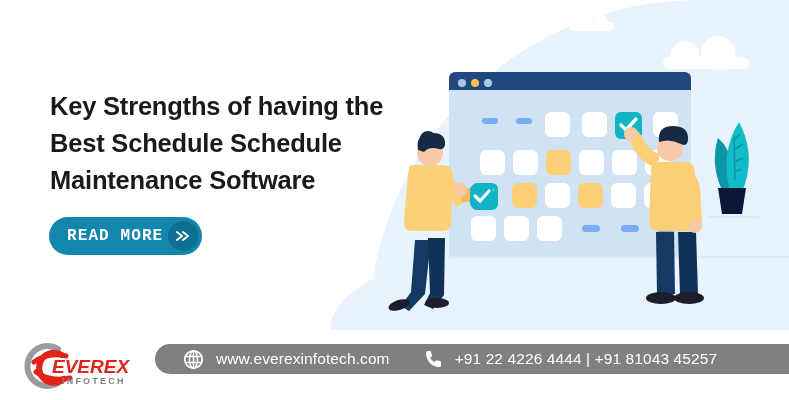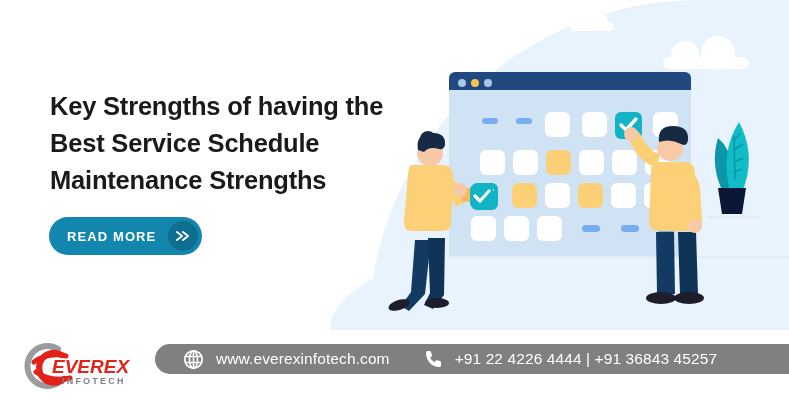--- a/index.html
+++ b/index.html
@@ -77,24 +77,25 @@
     border: none;
     border-radius: 19px;
     background: #1386ad;
     color: #ffffff;
     cursor: pointer;
     padding: 0;
     display: flex;
     align-items: center;
   }
   .cta-label {
-    font-size: 13px;
+    font-size: 16px;
     font-weight: bold;
     letter-spacing: 1.1px;
     margin-left: 18px;
+    font-family: Liberation Mono, monospace;
   }
   .cta-arrow {
     position: absolute;
     right: 4px;
     top: 4px;
     width: 30px;
     height: 30px;
     border-radius: 50%;
     background: #0e6e8f;
     display: flex;
@@ -228,21 +229,21 @@
     <g>
       <path d="M722 190 q-12 -26 -4 -52 q12 10 14 29 q1 14 -4 23 z" fill="#0d96a8"></path>
       <path d="M730 192 q-10 -40 9 -70 q16 30 6 62 q-3 9 -8 8 z" fill="#11bcc9"></path>
       <path d="M735 180 l-1 -44" stroke="#0d96a8" stroke-width="1.6" fill="none"></path>
       <path d="M734 150 l9 -6 M734 162 l9 -4 M734 172 l8 -3 M734 140 l6 -6" stroke="#0d96a8" stroke-width="1.6" fill="none"></path>
       <path d="M718 188 h28 l-4 26 h-20 z" fill="#0b1736"></path>
       <rect x="707" y="216" width="52" height="2" rx="1" fill="#dfeaf6"></rect>
     </g>
   </svg>
 
-  <h1 class="headline">Key Strengths of having the Best Service Schedule Maintenance Strengths</h1>
+  <h1 class="headline">Key Strengths of having the Best Schedule Schedule Maintenance Software</h1>
 
   <button class="cta">
     <span class="cta-label">READ MORE</span>
     <span class="cta-arrow">
       <svg width="16" height="12" viewBox="0 0 16 12">
         <path d="M2 2 L7 6 L2 10 M8 2 L13 6 L8 10" stroke="#ffffff" stroke-width="2" fill="none" stroke-linecap="round" stroke-linejoin="round"></path>
       </svg>
     </span>
   </button>
 
@@ -262,16 +263,16 @@
         <ellipse cx="12" cy="12" rx="4.6" ry="10" fill="none" stroke="#ffffff" stroke-width="1.8"></ellipse>
         <path d="M2.4 8.6 h19.2 M2.4 15.4 h19.2 M12 2 v20" stroke="#ffffff" stroke-width="1.8" fill="none"></path>
       </svg>
     </span>
     <span class="footer-url">www.everexinfotech.com</span>
     <span class="phone-icon">
       <svg width="20" height="20" viewBox="0 0 24 24">
         <path d="M6.6 2.5 c1 0 1.6 .5 1.9 1.5 l1 3.1 c.3 1 0 1.7 -.8 2.2 l-1.3 .8 c1.1 2.4 3.1 4.4 5.5 5.5 l.8 -1.3 c.5 -.8 1.2 -1.1 2.2 -.8 l3.1 1 c1 .3 1.5 .9 1.5 1.9 v3.1 c0 1.2 -.8 2 -2 2 C9.4 21.5 2.5 14.6 2.5 4.5 c0 -1.2 .8 -2 2 -2 z" fill="#ffffff"></path>
       </svg>
     </span>
-    <span class="footer-phone">+91 22 4226 4444 | +91 36843 45257</span>
+    <span class="footer-phone">+91 22 4226 4444 | +91 81043 45257</span>
   </div>
 
 </div>
 
 </body></html>

